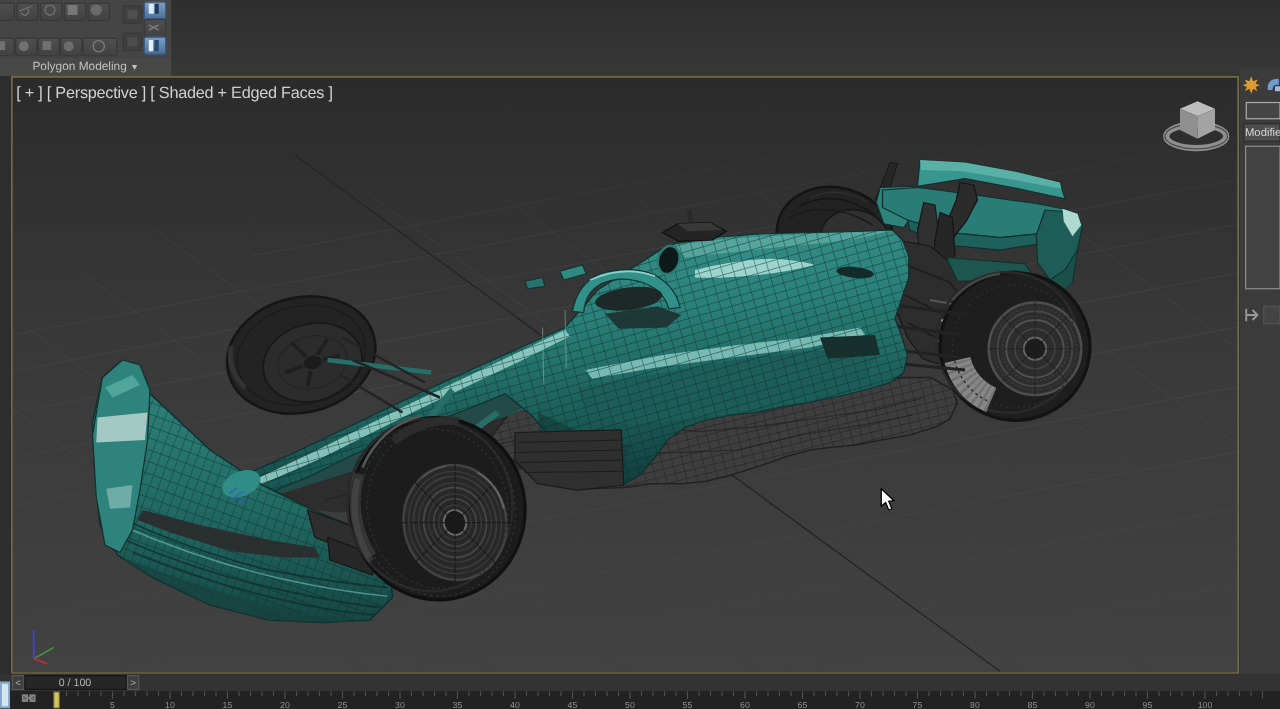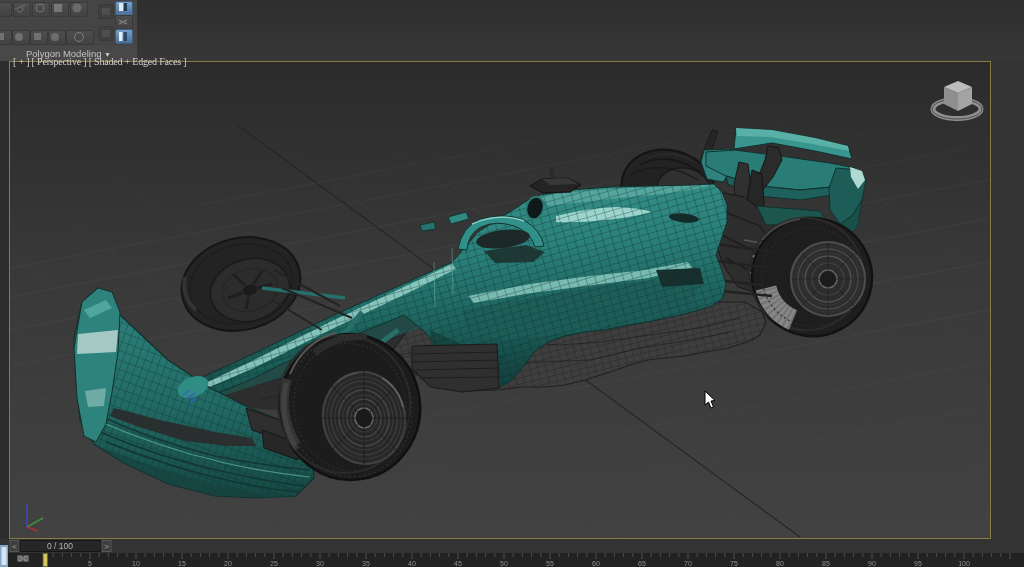--- a/index.html
+++ b/index.html
@@ -3,21 +3,21 @@
 html,body{margin:0;padding:0;width:1024px;height:567px;overflow:hidden;background:#333;font-family:"Liberation Sans",sans-serif;}
 #stage{position:relative;width:1024px;height:567px;}
 .abs{position:absolute;}
 #topstrip{left:0;top:0;width:1024px;height:61px;background:linear-gradient(#2e2e2e,#373737);}
 #ribbon{left:0;top:0;width:137px;height:46px;background:#454545;}
 #pmbar{left:0;top:46px;width:137px;height:15px;background:#484848;color:#c2c2c2;font-size:9.5px;text-align:center;line-height:15px;}
 .rbtn{position:absolute;background:linear-gradient(#4e4e4e,#424242);border:1px solid #393939;border-radius:2px;}
 .rbtn.blue{background:linear-gradient(#77a0c8,#4c6f96);border-color:#3c5a7d;}
 #leftedge{left:0;top:61px;width:9px;height:478px;background:#2d2d2d;}
 #viewport{left:9px;top:61px;width:982px;height:478px;border:1px solid #8c7a44;box-sizing:border-box;background:#383838;}
-#vplabel{left:13px;top:56px;color:#d0d0d0;font-size:10px;letter-spacing:-0.2px;font-family:Liberation Serif, serif;}
+#vplabel{left:13px;top:66px;color:#d0d0d0;font-size:13px;letter-spacing:-0.2px;}
 #rpanel{left:992px;top:55px;width:32px;height:485px;background:#3d3d3d;}
 #trackbar{left:0;top:539px;width:1024px;height:14px;background:#333333;}
 #ruler{left:0;top:553px;width:1024px;height:14px;background:#1f1f1f;}
 </style></head>
 <body>
 <div id="stage">
 
 <svg class="abs" id="scene" style="left:0;top:0" width="1024" height="567" viewBox="0 0 1024 567">
 <defs>
 <linearGradient id="vpbg" x1="0" y1="0" x2="0" y2="1">
@@ -327,20 +327,41 @@
           <rect x="9" y="2" width="3" height="8" fill="#1d3a57"></rect>
           <path d="M4 19 L12 23 M4 23 L12 19" stroke="#777" stroke-width="1.5"></path>
           <rect x="4" y="31" width="3.5" height="9" fill="#e8f0f7"></rect>
           <rect x="8.5" y="31" width="3.5" height="9" fill="#2a4a6b"></rect>
         </g>
       </svg>
 </div>
 <div class="abs" id="leftedge"></div>
 <div class="abs" id="viewport" style="background:transparent"></div>
 <div class="abs" id="vplabel">[ + ] [ Perspective ] [ Shaded + Edged Faces ]</div>
+<div class="abs" id="rpanel">
+<svg class="abs" style="left:0;top:0" width="32" height="485">
+<rect x="0" y="0" width="32" height="485" fill="#3b3b3b"></rect>
+<g transform="translate(3,6)">
+          <path d="M6 0 L7.5 4 L11 2.5 L9.5 6 L13 7 L9.5 8.5 L11 12 L7.5 10 L6 14 L4.5 10 L1 12 L2.5 8.5 L-1 7 L2.5 6 L1 2.5 L4.5 4 Z" fill="#e09a35"></path>
+        </g>
+<g transform="translate(20,5)">
+          <path d="M2 12 Q2 2 11 3 L11 8 Q6 7 6 12 Z" fill="#6f9bd1"></path>
+          <rect x="8" y="9" width="4" height="4" fill="#9db8d8"></rect>
+        </g>
+<rect x="5" y="27" width="27" height="13" fill="#454545" stroke="#aaa" stroke-width="1"></rect>
+<rect x="3" y="44" width="29" height="14" fill="#4e4e4e" stroke="#2e2e2e" stroke-width="1"></rect>
+<text x="4" y="54" font-size="9" fill="#d8d8d8" font-family="Liberation Sans, sans-serif">Modifie</text>
+<rect x="4.5" y="62" width="27.5" height="114" fill="#424242" stroke="#8d8d8d" stroke-width="1"></rect>
+<g stroke="#999" stroke-width="1.5" fill="none">
+          <path d="M5 197 L13 197 M10 193 L14 197 L10 201"></path>
+          <path d="M5 192 L5 202"></path>
+        </g>
+<rect x="19" y="190" width="13" height="14" fill="#444" stroke="#555" stroke-width="1"></rect>
+</svg>
+    </div>
 <div class="abs" id="trackbar">
 <svg class="abs" style="left:0;top:0" width="1024" height="14">
 <rect x="0" y="0" width="1024" height="14" fill="#333"></rect>
 <rect x="10" y="1.5" width="9" height="11" fill="#3e3e3e" stroke="#565656" stroke-width="1"></rect>
 <text x="14.5" y="10" font-size="8" fill="#aaa" text-anchor="middle" font-family="Liberation Sans, sans-serif">&lt;</text>
 <rect x="20" y="1.5" width="81" height="11" fill="#262626" stroke="#161616" stroke-width="1"></rect>
 <text x="60" y="10" font-size="8.5" fill="#b5b5b5" text-anchor="middle" font-family="Liberation Sans, sans-serif">0 / 100</text>
 <rect x="102" y="1.5" width="9" height="11" fill="#3e3e3e" stroke="#565656" stroke-width="1"></rect>
 <text x="106.5" y="10" font-size="8" fill="#aaa" text-anchor="middle" font-family="Liberation Sans, sans-serif">&gt;</text>
 </svg>

